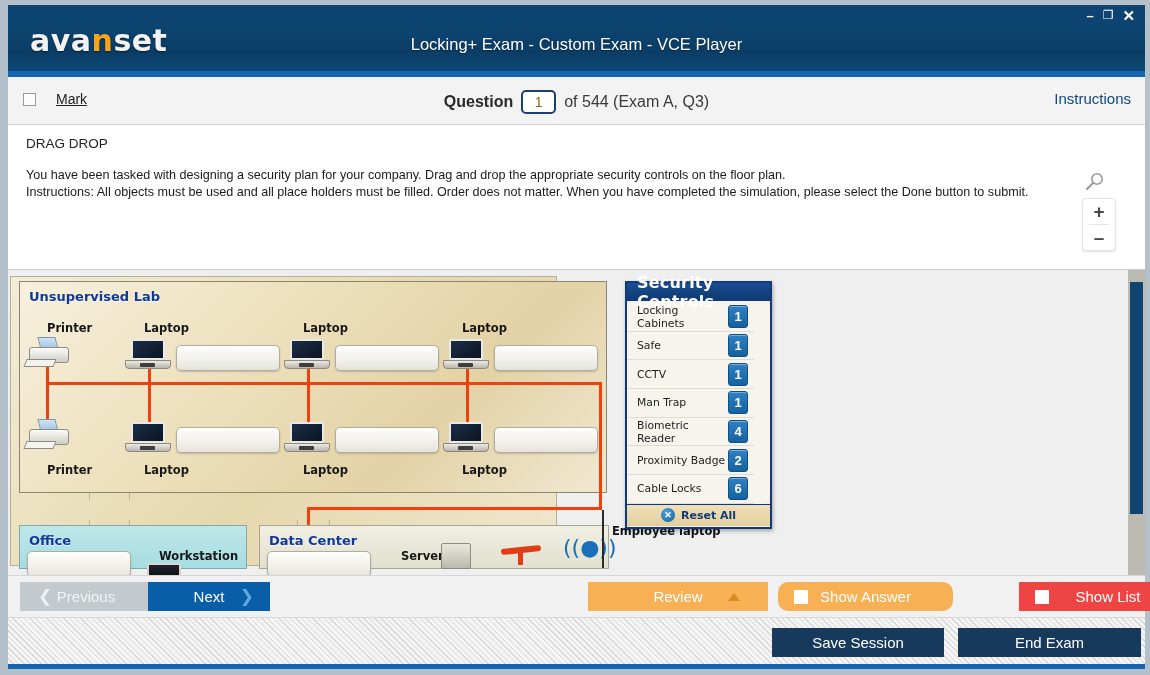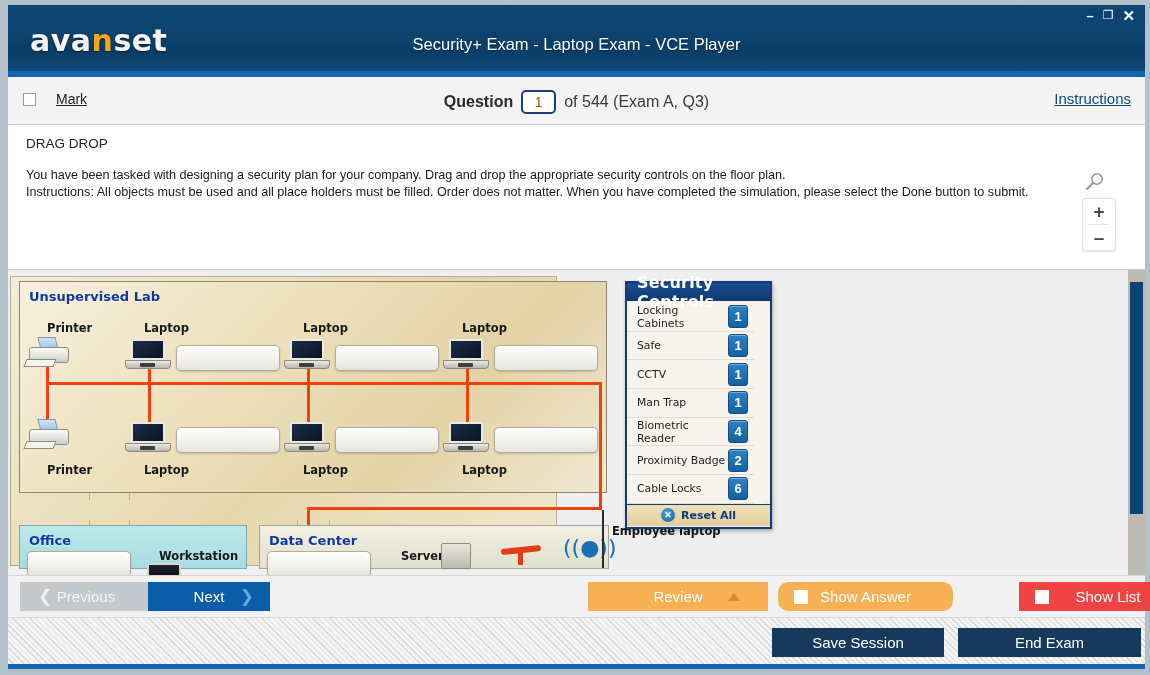--- a/index.html
+++ b/index.html
@@ -72,21 +72,21 @@
   }
   .qlabel { font-weight: bold; color: #2a2a2a; }
   .qnum {
     width: 35px; height: 24px; border: 2px solid #1b3f72; border-radius: 5px;
     background: #ffffff; color: #8a6a10; font-size: 14px;
     display: flex; align-items: center; justify-content: center;
   }
   .qof { color: #3a3a38; }
   .instructions {
     position: absolute; right: 14px; top: 13px;
-    font-size: 15px; color: #12477e; text-decoration: underline; cursor: pointer;
+    font-size: 15px; color: #12477e; cursor: pointer;
   }
 
   
   .prompt {
     position: absolute; left: 8px; top: 125px; width: 1137px; height: 145px;
     background: #ffffff; border-bottom: 1px solid #c9c9c9;
   }
   .prompt-type {
     position: absolute; left: 18px; top: 11px;
     font-size: 13.5px; color: #232323;
@@ -331,21 +331,21 @@
     background: #1565b0;
   }
 </style>
 </head>
 <body>
 
 <div id="app">
 
   <div class="titlebar">
     <div class="logo">ava<span class="n">n</span>set</div>
-    <div class="title-text">Security+ Exam - Laptop Exam - VCE Player</div>
+    <div class="title-text">Locking+ Exam - Custom Exam - VCE Player</div>
     <div class="wincontrols">
       <span class="win-min">–</span>
       <span class="win-max">❐</span>
       <span class="win-close">✕</span>
     </div>
   </div>
   <div class="blue-rule"></div>
 
   <div class="qbar">
     <div class="mark-wrap">

